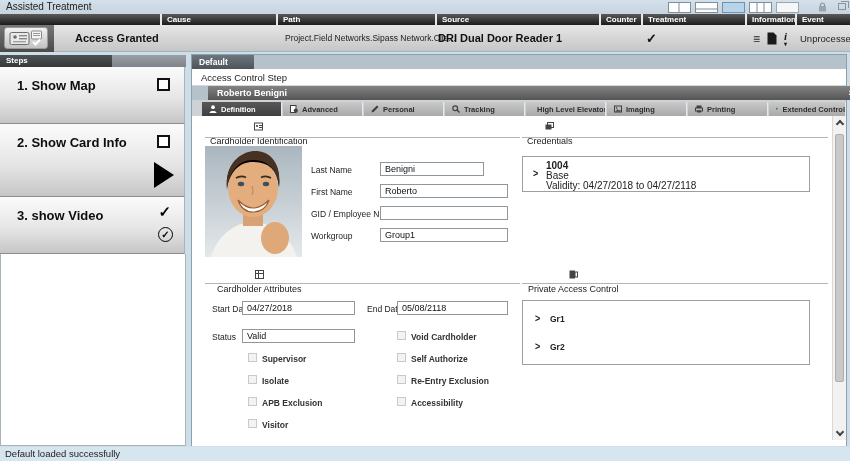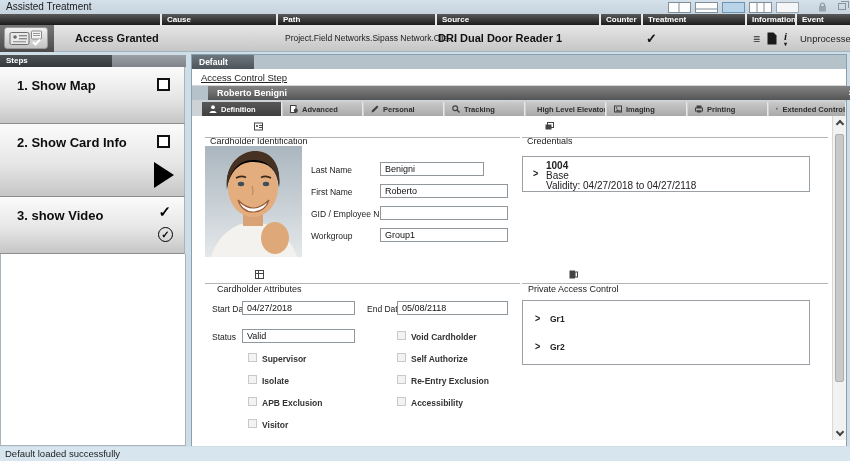--- a/index.html
+++ b/index.html
@@ -45,21 +45,21 @@
   .steplabel { position:absolute; left:17px; top:11px; font-size:13px; font-weight:bold; color:#0d0d0d; }
   .stepbox { position:absolute; right:14px; top:11px; width:13px; height:13px; border:2px solid #111; background:#fff; }
   .playtri { position:absolute; right:10px; top:38px; width:0; height:0; border-left:20px solid #000; border-top:13px solid transparent; border-bottom:13px solid transparent; }
   .stepcheck { position:absolute; right:13px; top:6px; font-size:15px; font-weight:bold; color:#000; }
   .circlecheck { position:absolute; right:11px; top:30px; width:15px; height:15px; border:1.5px solid #000; border-radius:50%; font-size:10px; font-weight:bold; line-height:14px; text-align:center; color:#000; }
   .stepsbody { left:0; top:254px; width:186px; height:192px; background:#fff; border:1px solid #a8b4bc; border-top:none; }
 
   
   .mainpanel { left:191px; top:54px; width:656px; height:392px; border:1px solid #87a0b2; background:#b6c2ca; }
   .deftab { left:192px; top:55px; width:62px; height:14px; background:linear-gradient(#6d767d,#4d555b); color:#fff; font-size:8.5px; font-weight:bold; line-height:14px; padding-left:7px; }
-  .acsrow { left:192px; top:69px; width:654px; height:17px; background:#fff; border-bottom:1px solid #d6d6d6; font-size:9.5px; line-height:17px; padding-left:9px; color:#222;text-decoration:underline; }
+  .acsrow { left:192px; top:69px; width:654px; height:17px; background:#fff; border-bottom:1px solid #d6d6d6; font-size:9.5px; line-height:17px; padding-left:9px; color:#222; }
   .personbar { left:192px; top:86px; width:654px; height:14px; background:linear-gradient(#838383,#555); color:#fff; font-size:9px; font-weight:bold; line-height:14px; padding-left:9px;margin-left:16px; }
   .morechev { position:absolute; right:8px; top:0; line-height:14px; font-size:10px; color:#fff; }
   .tabsrow { left:192px; top:100px; width:654px; height:16px; background:#ccd2d6; overflow:hidden; }
   .ctab { position:absolute; top:2px; height:14px; width:80px; display:flex; align-items:center; gap:4px; padding-left:7px; font-size:7.5px; font-weight:bold; color:#2e2e2e; background:linear-gradient(#c9c9c9,#a9a9a9); border-right:1px solid #e8e8e8; overflow:hidden; white-space:nowrap; }
   .ctab.sel { background:linear-gradient(#585858,#3f3f3f); color:#fff; }
   .content { left:192px; top:116px; width:654px; height:324px; background:#fff; }
   .belowcontent { left:192px; top:440px; width:654px; height:6px; background:#fff; }
 
   .sechead { position:absolute; display:flex; align-items:center; gap:5px; font-size:9px; color:#222;flex-direction:column; }
   .hrule { position:absolute; height:1px; background:#b4b4b4; }

